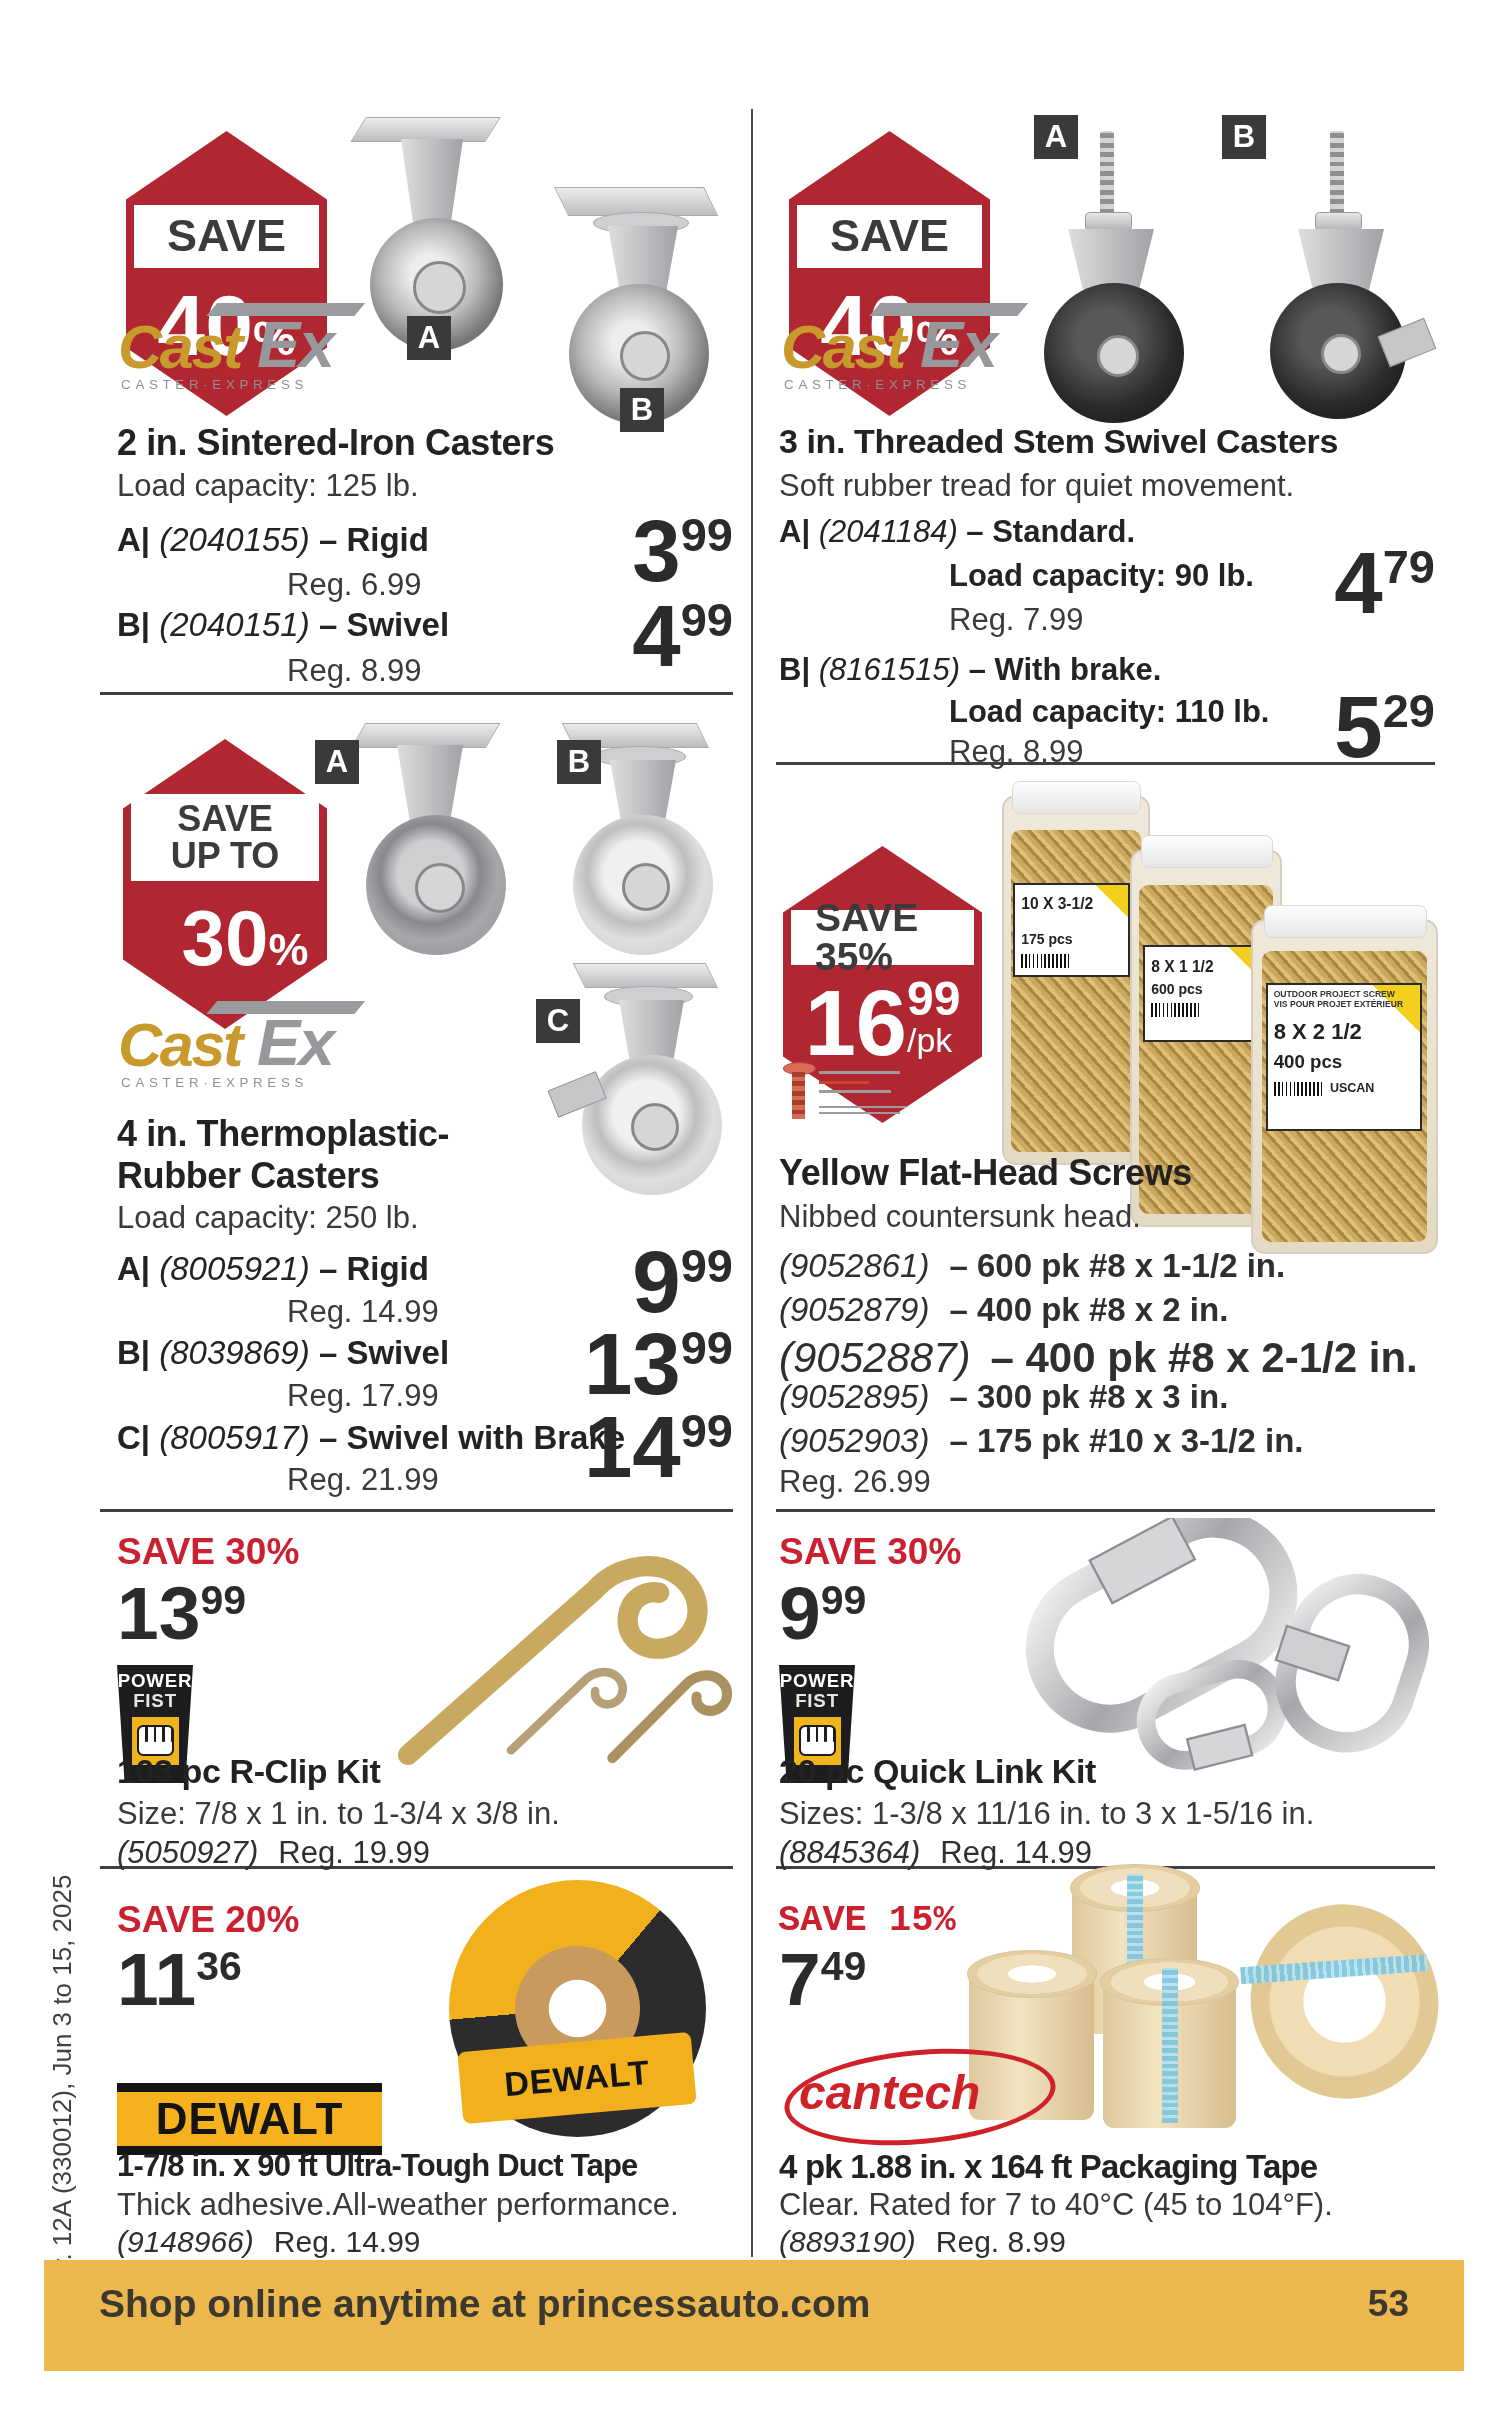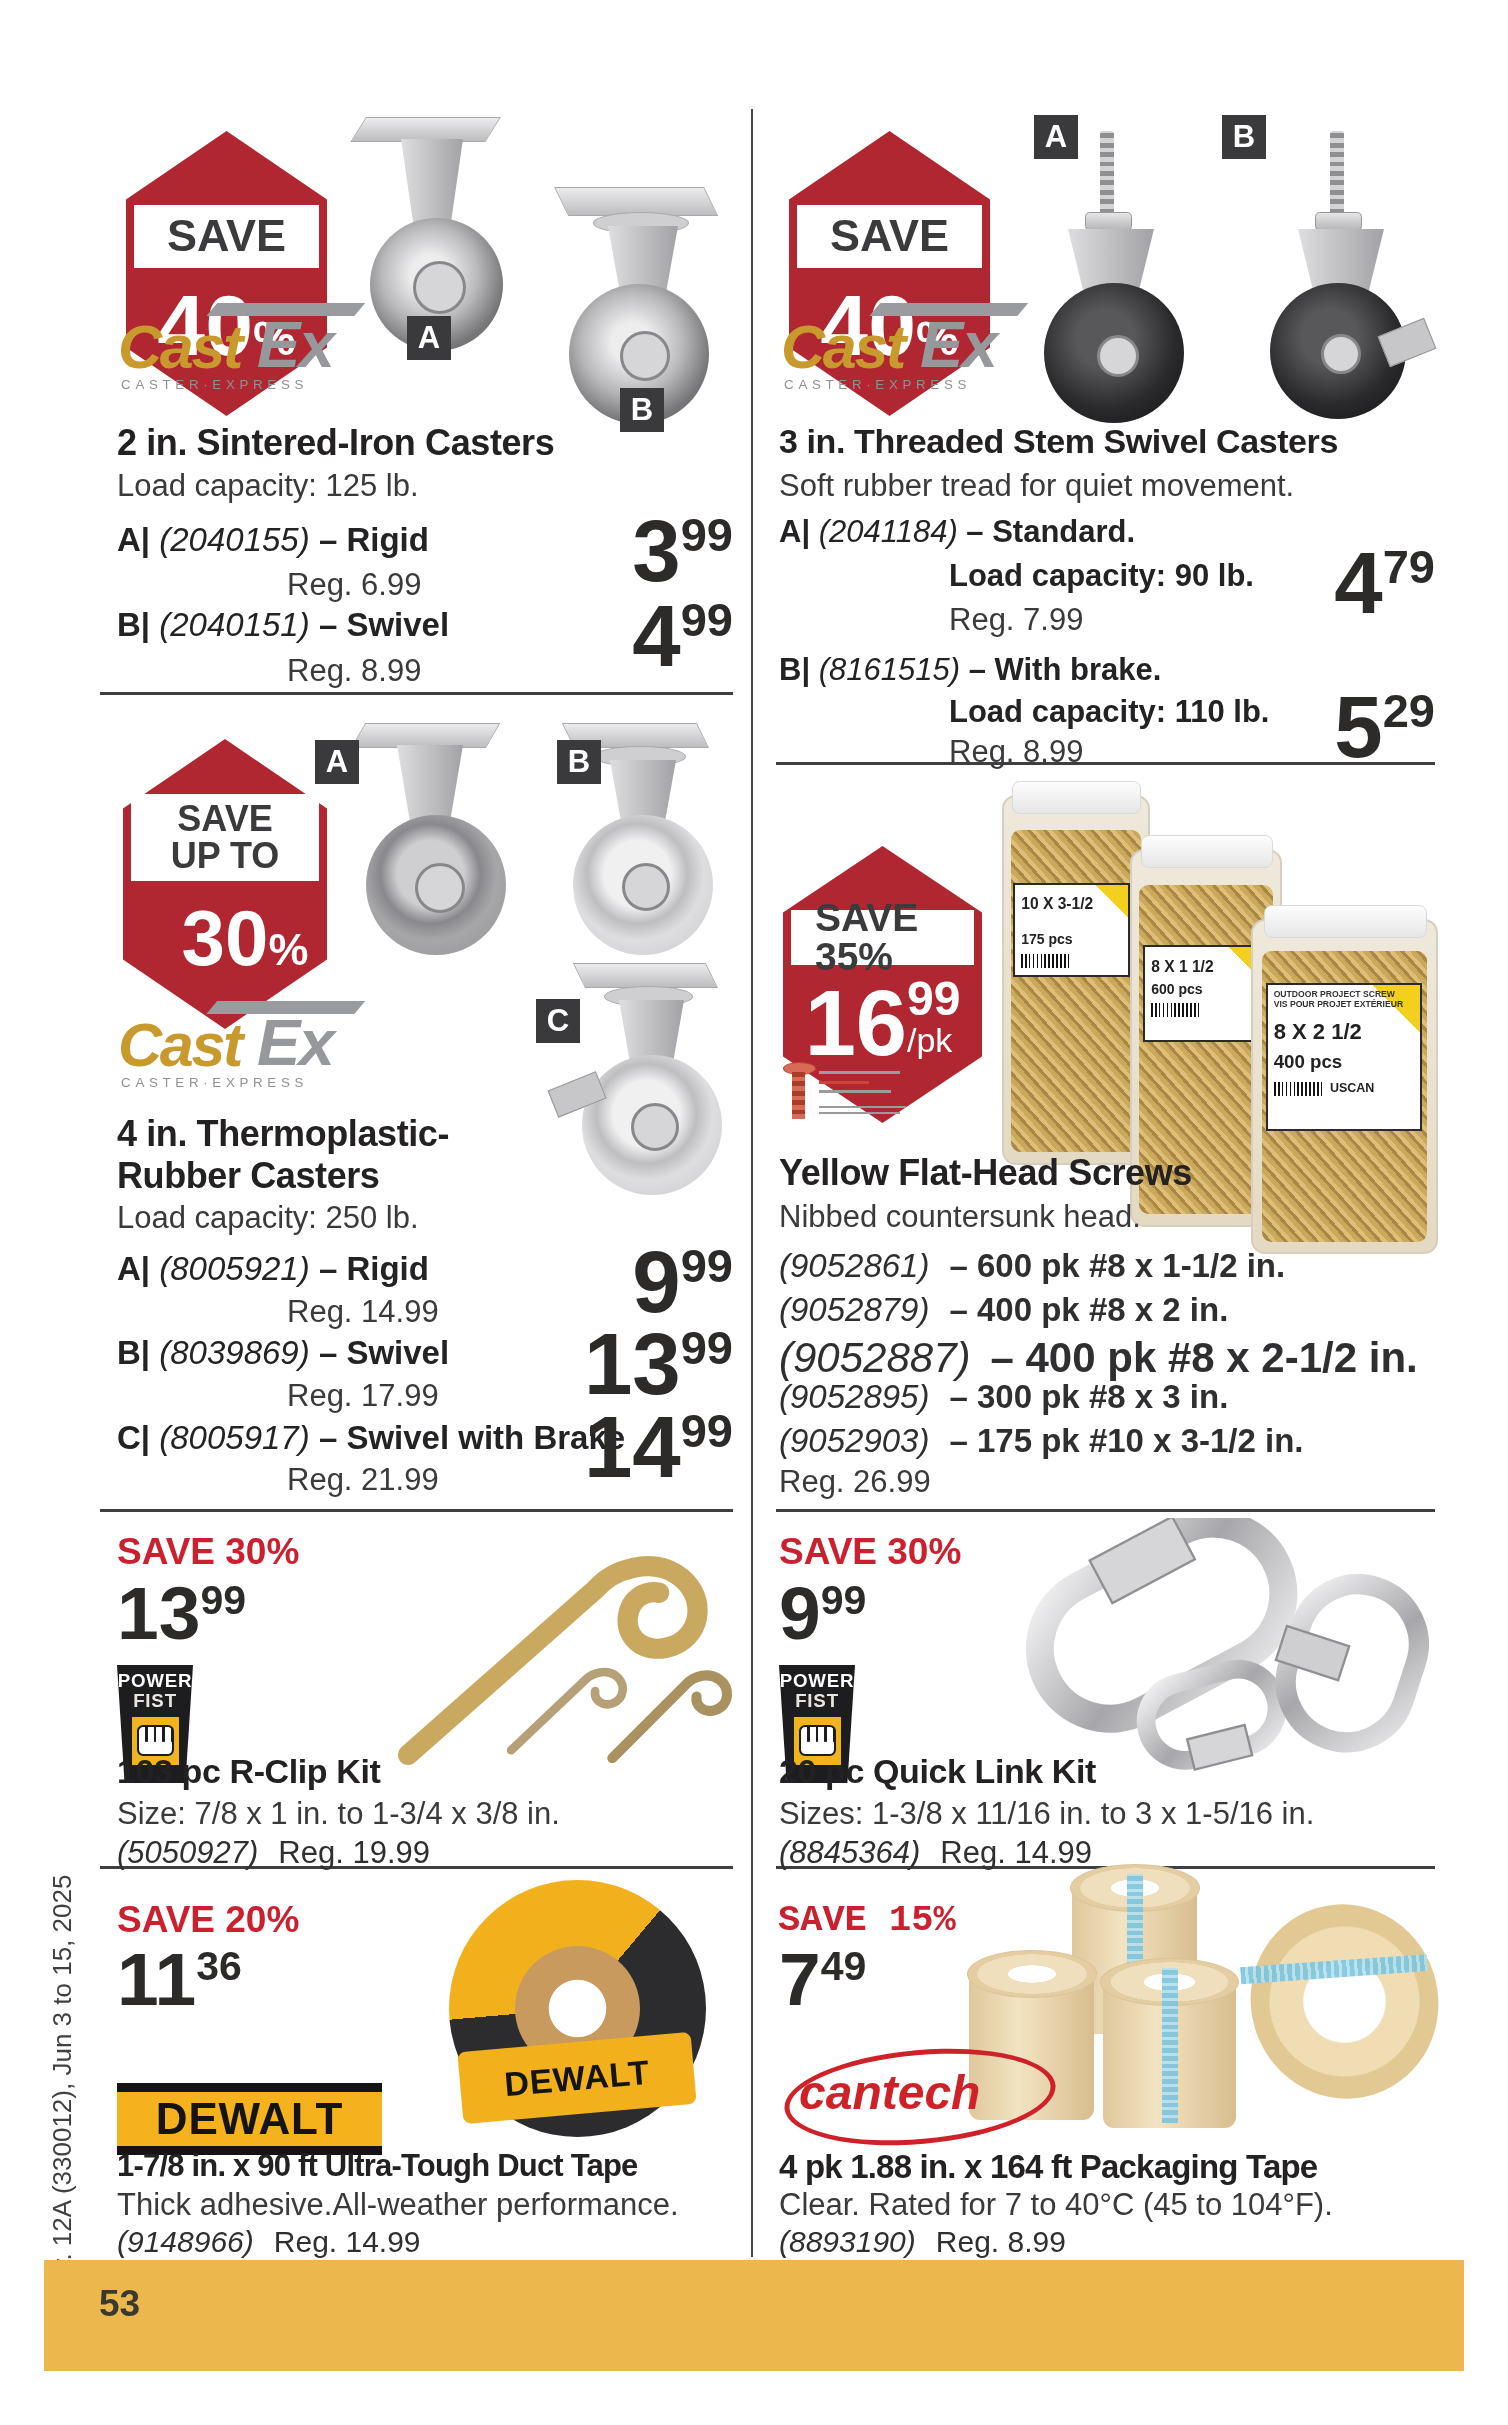--- a/index.html
+++ b/index.html
@@ -513,17 +513,18 @@
       <span class="ct-txt">cantech</span>
     </div>
     <div class="title" style="left:779px;top:2148px;font-size:33px;letter-spacing:-0.8px;">4 pk 1.88 in. x 164 ft Packaging Tape</div>
     <div class="sub" style="left:779px;top:2187px;">Clear. Rated for 7 to 40°C (45 to 104°F).</div>
     <div class="skuline" style="left:779px;top:2225px;font-size:30px;"><span class="vs">(8893190)</span><span>Reg. 8.99</span></div>
   </div>
 
   <div class="edition">Ev. 12A (330012), Jun 3 to 15, 2025</div>
 
   <div class="footer">
+    <span class="shop">Shop online anytime at princessauto.com</span>
     <span class="pnum">53</span>
   </div>
 
 </div>
 
 
 </body></html>

